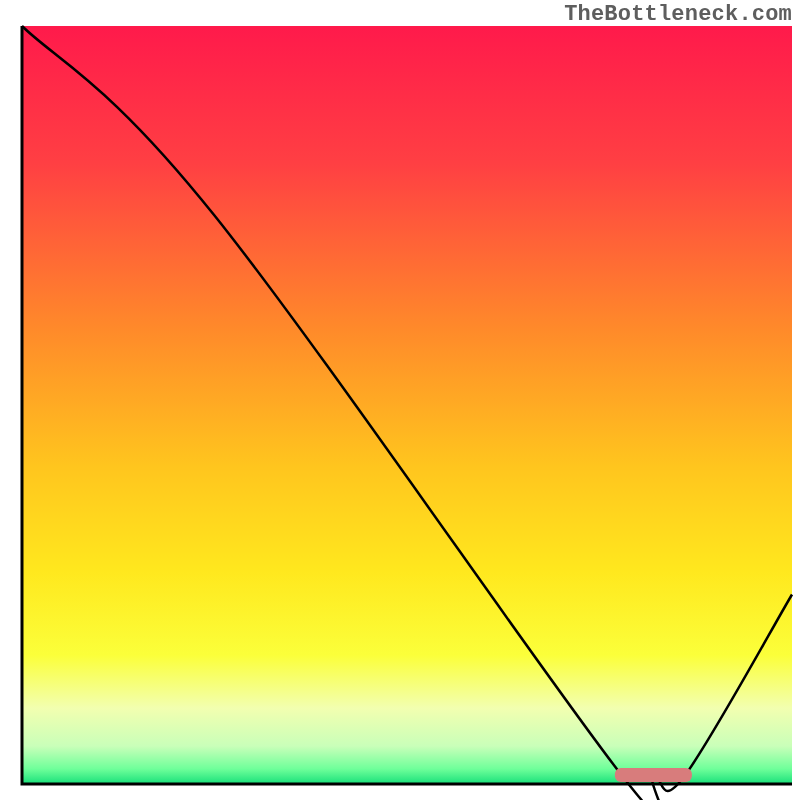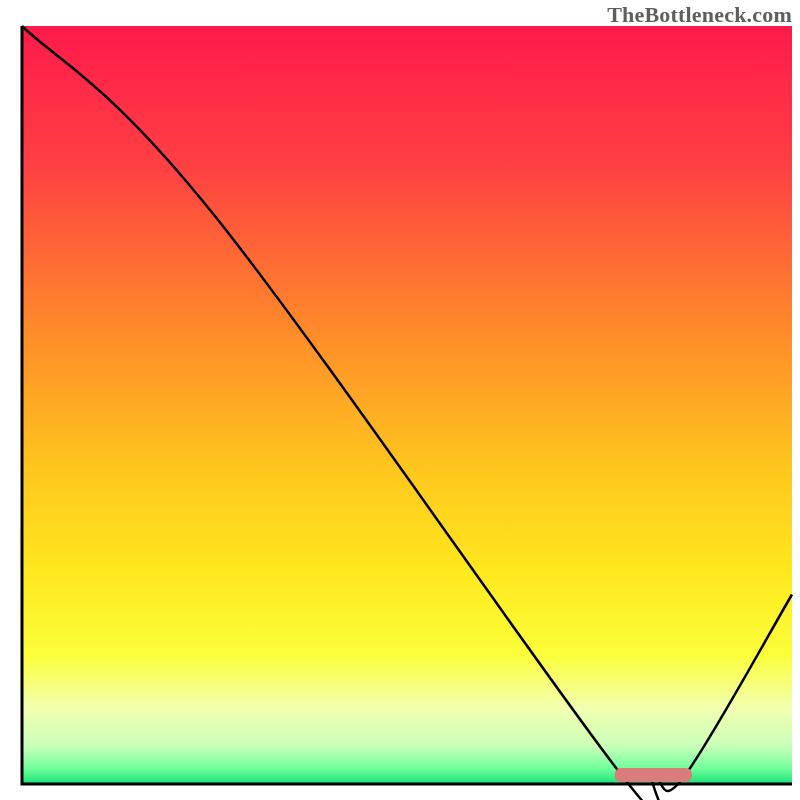--- a/index.html
+++ b/index.html
@@ -12,21 +12,21 @@
   }
   .chart-container {
     position: relative;
     width: 800px;
     height: 800px;
   }
   .watermark {
     position: absolute;
     top: 2px;
     right: 8px;
-    font-family: Liberation Serif, serif;
+    font-family: Liberation Mono, monospace;
     font-size: 22px;
     font-weight: 600;
     color: #5e5e5e;
     letter-spacing: 0.2px;
     z-index: 10;
   }
   svg.chart {
     position: absolute;
     left: 0;
     top: 0;

